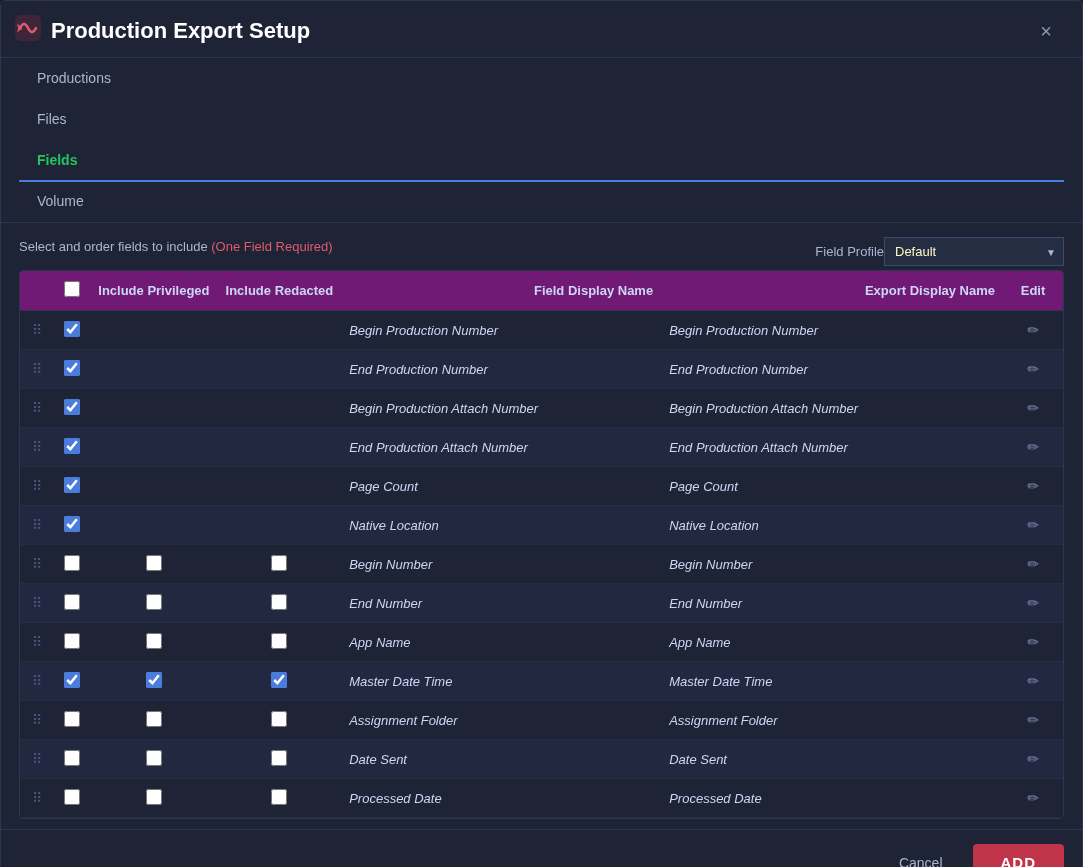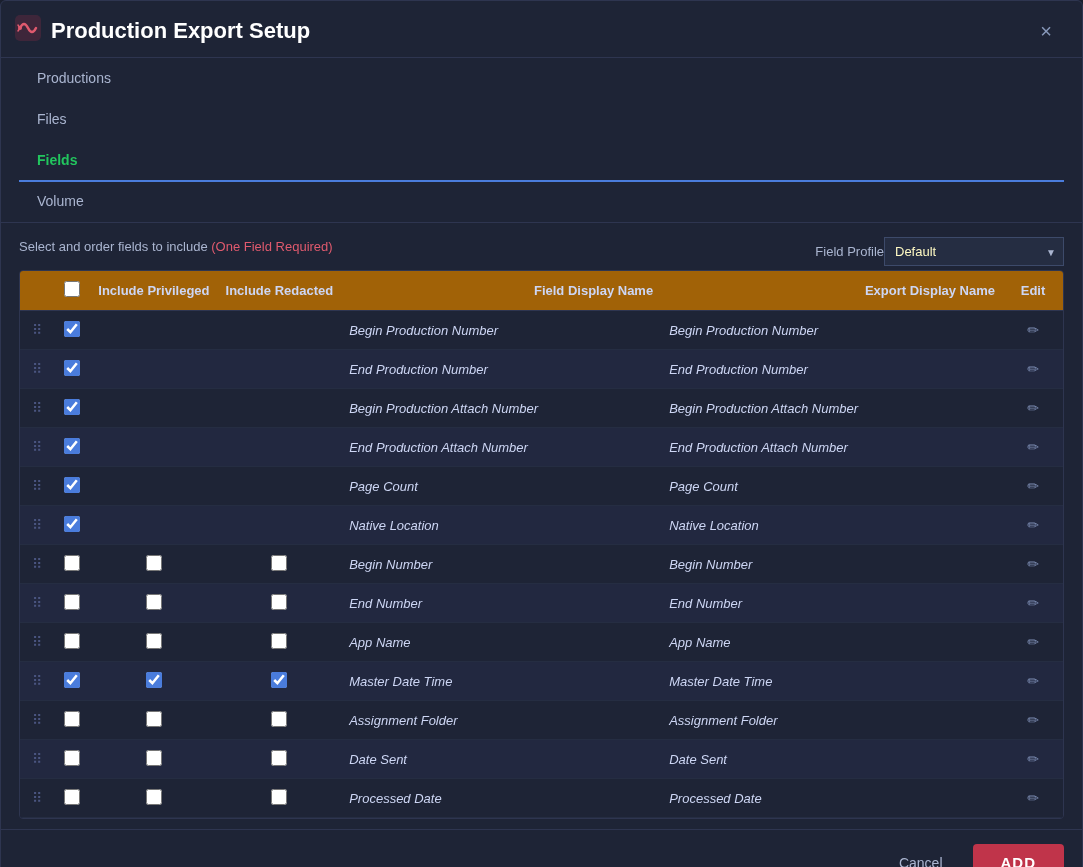--- a/index.html
+++ b/index.html
@@ -130,21 +130,21 @@
       overflow-y: auto;
       border: 1px solid #2e3550;
       border-radius: 4px;
     }
     table {
       width: 100%;
       border-collapse: collapse;
       font-size: 13px;
     }
     thead tr {
-      background: #a16207;
+      background: #701a75;
     }
     thead th {
       padding: 10px 8px;
       text-align: right;
       font-weight: 600;
       color: #cdd6f4;
       border-bottom: 1px solid #2e3550;
       white-space: nowrap;
     }
     thead th.center { text-align: center; }

